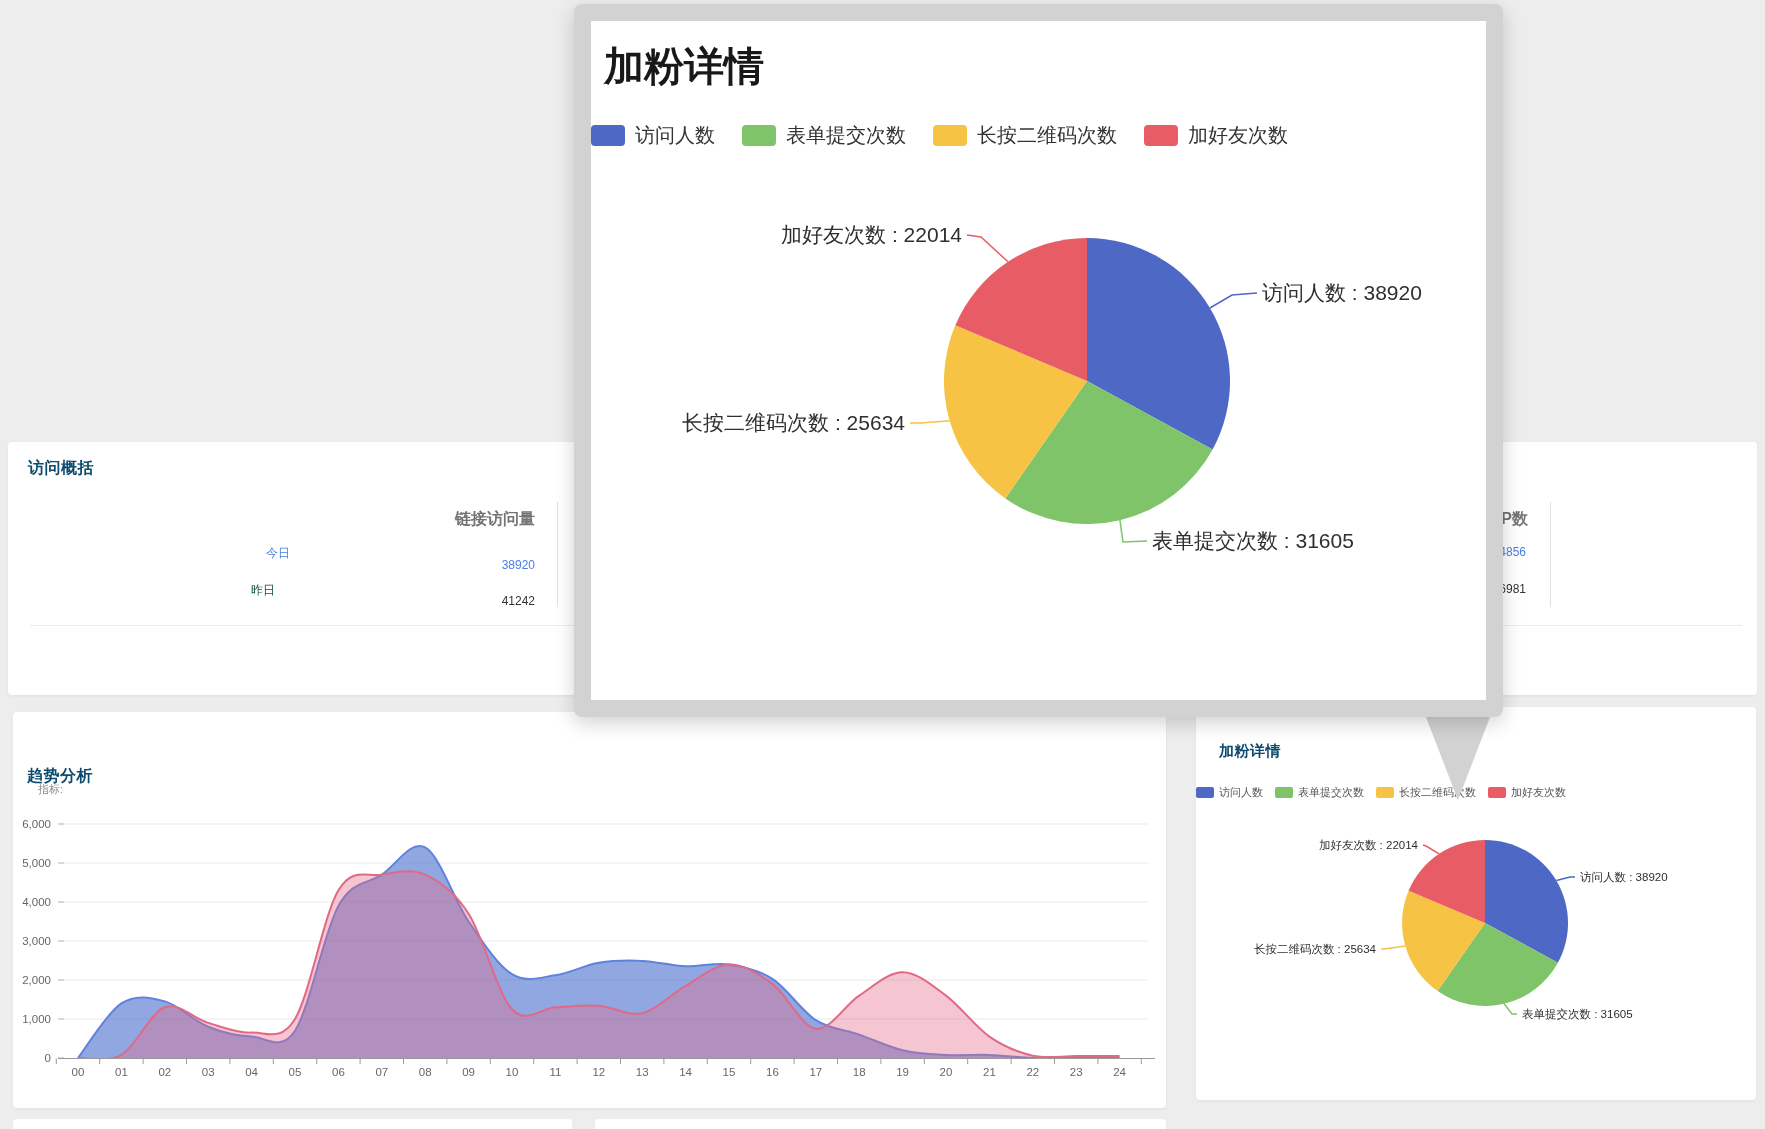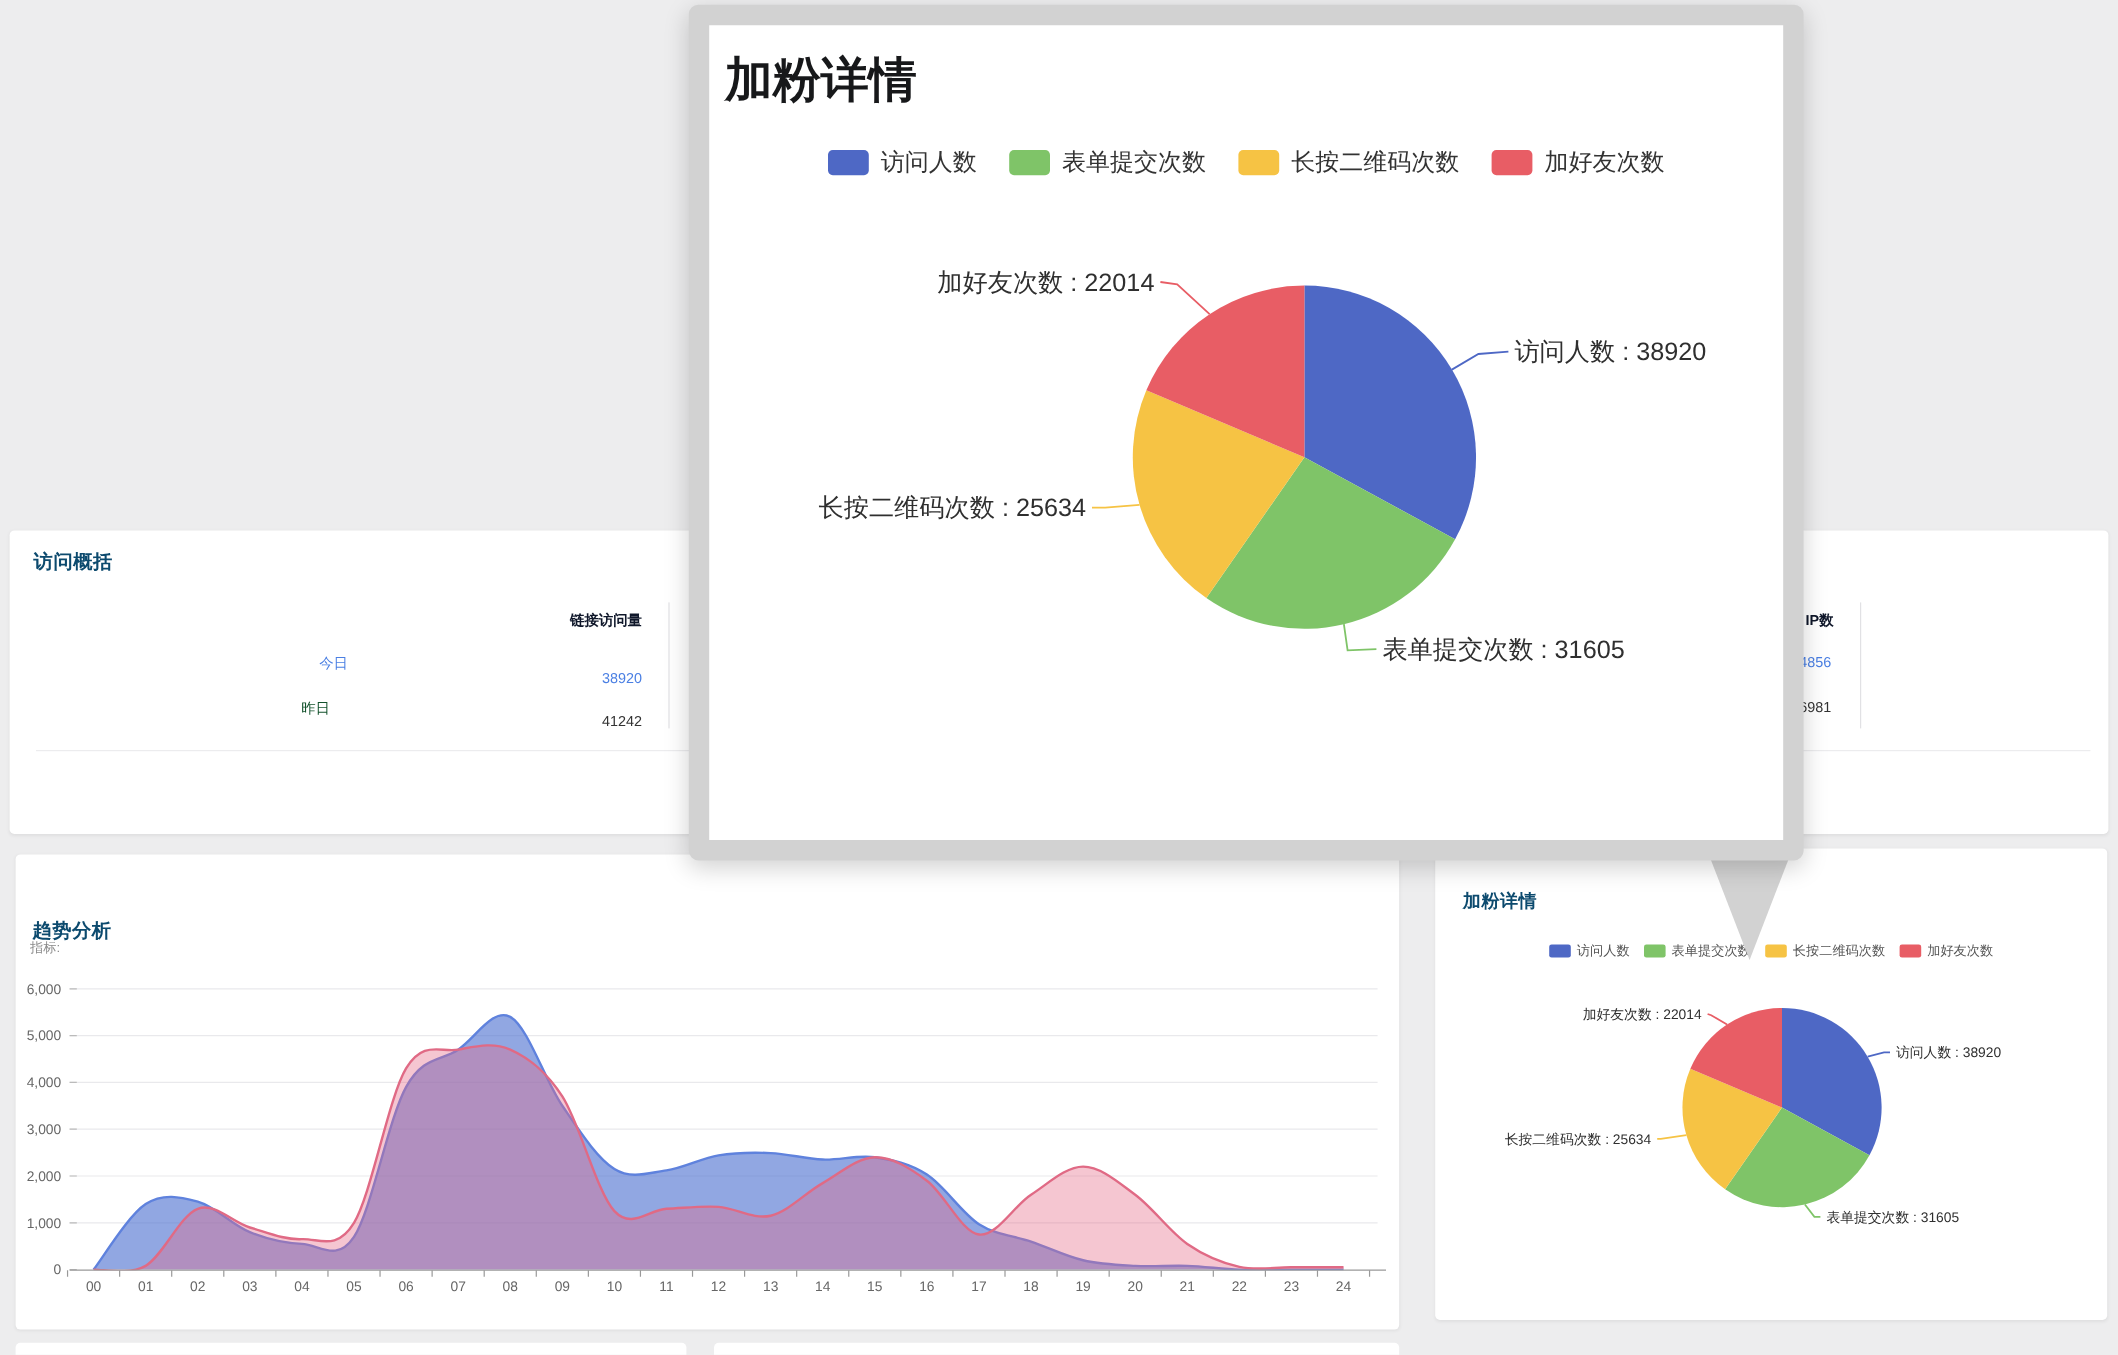--- a/index.html
+++ b/index.html
@@ -2,28 +2,28 @@
 <html><head>
 <meta charset="utf-8">
 <style>
   html,body{margin:0;padding:0;}
   body{width:1765px;height:1129px;overflow:hidden;background:#ededee;
        font-family:"Liberation Sans","DejaVu Sans",sans-serif;position:relative;}
   .stage{position:absolute;inset:0;}
   .panel{position:absolute;background:#fff;border-radius:4px;box-shadow:0 1px 3px rgba(0,0,0,.06);}
   .panel-title{position:absolute;font-size:16px;font-weight:bold;color:#0c4a6e;letter-spacing:.5px;}
   .abs{position:absolute;}
-  .tbl-head{font-size:12px;font-weight:bold;color:#0f172a;text-align:right;}
+  .tbl-head{font-size:16px;font-weight:bold;color:#737373;text-align:right;}
   .tbl-val{font-size:12px;color:#333;text-align:right;}
   .tbl-lab{font-size:12px;color:#14532d;text-align:center;}
   .blue-text{color:#4a7fe3;}
   .vline{position:absolute;width:1px;background:#e1e1e4;}
   .hline{position:absolute;height:1px;background:#ececee;}
   .metric-label{position:absolute;font-size:11px;color:#8a8a8a;}
-  .legend{display:flex;align-items:center;justify-content:center;}
+  .legend{display:flex;align-items:center;}
   .legend-item{display:flex;align-items:center;cursor:pointer;}
   .legend-lg{gap:27px;}
   .legend-lg .sw{width:34px;height:21px;border-radius:4px;margin-right:10px;}
   .legend-lg .lg-lab{font-size:20px;color:#333;}
   .legend-sm{gap:12px;}
   .legend-sm .sw{width:18px;height:11px;border-radius:2px;margin-right:5px;}
   .legend-sm .lg-lab{font-size:11px;color:#555;}
   .popup{position:absolute;left:574px;top:4px;width:929px;height:713px;box-sizing:border-box;
          background:#fff;border:17px solid #d2d2d2;border-radius:8px;z-index:20;
          box-shadow:0 6px 20px rgba(0,0,0,.18);}
@@ -52,21 +52,21 @@
     <div class="abs tbl-val" style="left:380px;top:152px;width:147px;">41242</div>
     <div class="abs tbl-val" style="left:1418px;top:140px;width:100px;">36981</div>
 
     <div class="vline" style="left:549px;top:60px;height:105px;"></div>
     <div class="vline" style="left:1542px;top:60px;height:105px;"></div>
     <div class="hline" style="left:22px;top:183px;width:1712px;"></div>
   </div>
 
   <div class="panel" style="left:13px;top:712px;width:1153px;height:396px;">
     <div class="panel-title" style="left:14px;top:30px;margin-top:24px;">趋势分析</div>
-    <div class="metric-label" style="left:12px;top:70px;">指标:</div>
+    <div class="metric-label" style="left:25px;top:70px;">指标:</div>
     <svg id="trend-svg" viewBox="0 0 1153 396" width="1153" height="396" style="position:absolute;left:0;top:0;">
         <defs>
           <clipPath id="plotclip">
             <rect x="40" y="30" width="1110" height="316.6"></rect>
           </clipPath>
         </defs>
         <line x1="45" y1="346" x2="51" y2="346" stroke="#bbb"></line>
         <text x="38" y="350" text-anchor="end" font-size="11.5" fill="#666">0</text>
         <line x1="45" y1="307" x2="1135" y2="307" stroke="#e9e9ec" stroke-width="1"></line>
         <line x1="45" y1="307" x2="51" y2="307" stroke="#bbb"></line>

